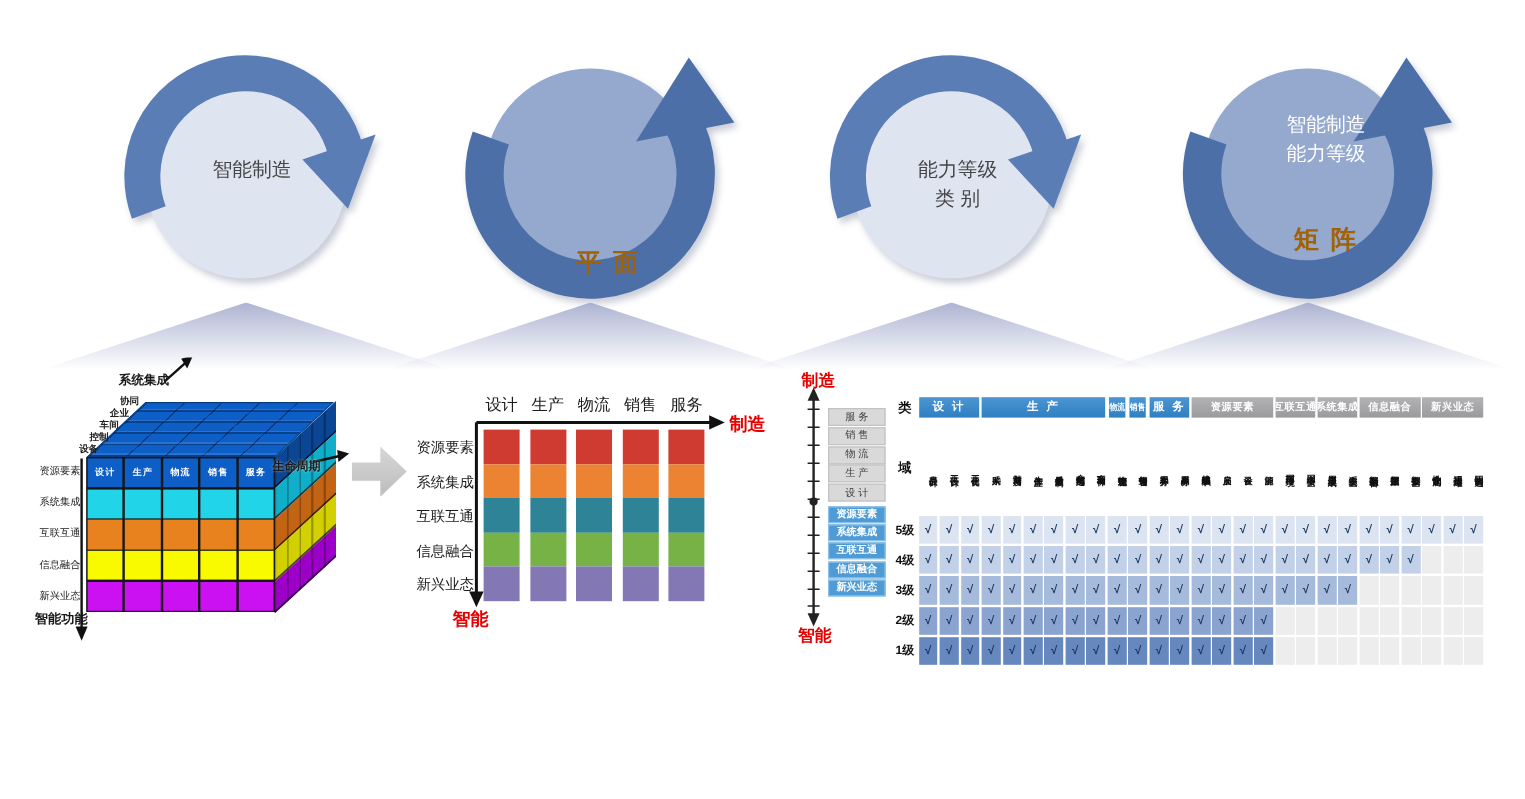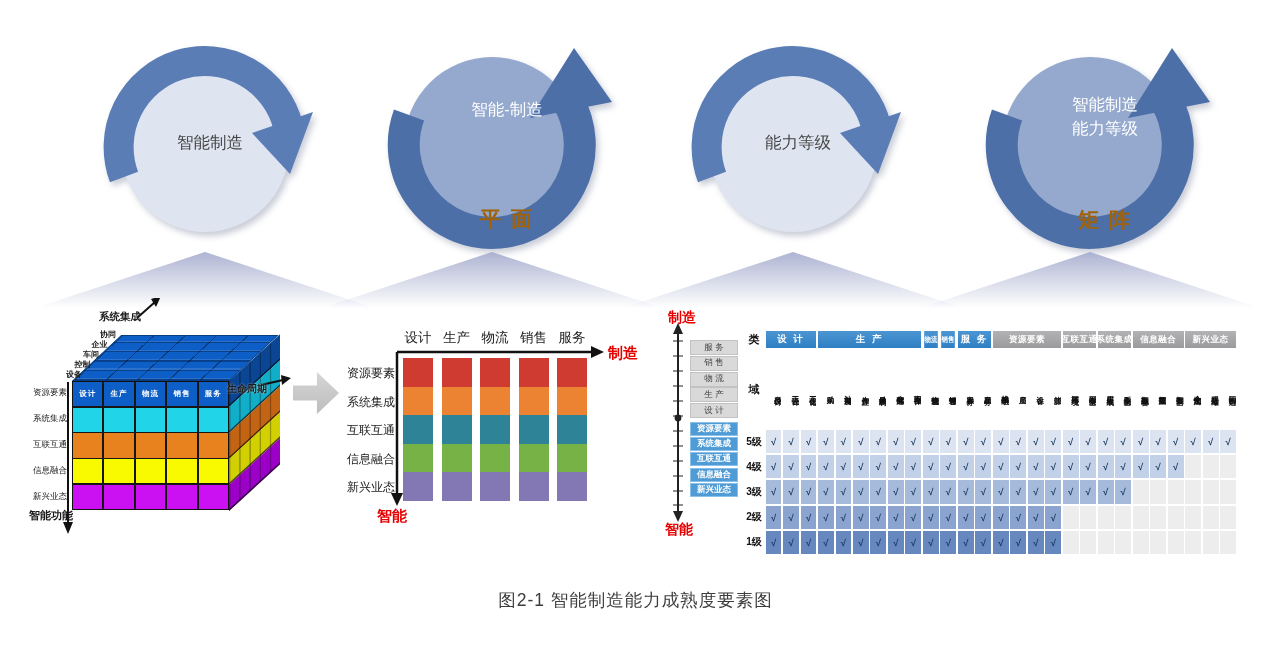--- a/index.html
+++ b/index.html
@@ -96,48 +96,46 @@
         <div class="cycle-line">智能制造</div>
       </div>
   </div>
 
   <div class="cycle cycle-dark" style="left:387px;top:42px;width:240px;height:220px;">
     <svg width="240" height="220" viewBox="0 0 240 220">
       <circle cx="105" cy="103" r="88" fill="#94a9cd"></circle>
       <path d="M 22 73 A 88 88 0 1 0 181 59" fill="none" stroke="#4d6fa8" stroke-width="32"></path>
       <polygon points="225,60 143,76 187,6" fill="#4d6fa8"></polygon>
     </svg>
-    <div class="cycle-lines cycle-lines-1" style="top:55px;">
-        <div class="cycle-line">智能-制造</div>
-      </div>
     <div class="cycle-keyword" style="top:163px;">平 面</div>
   </div>
 
   <div class="cycle cycle-light" style="left:688px;top:38px;width:220px;height:210px;">
     <svg width="220" height="210" viewBox="0 0 220 210">
       <circle cx="105" cy="110" r="84" fill="#dfe4f1"></circle>
       <path d="M 24 139 A 86 86 0 1 1 188 88" fill="none" stroke="#5b7db6" stroke-width="30"></path>
       <polygon points="213,74 152,95 190,136" fill="#5b7db6"></polygon>
     </svg>
     <div class="cycle-lines cycle-lines-2" style="top:92px;">
         <div class="cycle-line">能力等级</div>
+        <div class="cycle-line">类 别</div>
       </div>
   </div>
 
   <div class="cycle cycle-dark" style="left:985px;top:42px;width:240px;height:220px;">
     <svg width="240" height="220" viewBox="0 0 240 220">
       <circle cx="105" cy="103" r="88" fill="#94a9cd"></circle>
       <path d="M 22 73 A 88 88 0 1 0 181 59" fill="none" stroke="#4d6fa8" stroke-width="32"></path>
       <polygon points="225,60 143,76 187,6" fill="#4d6fa8"></polygon>
     </svg>
     <div class="cycle-lines cycle-lines-3" style="top:50px;">
         <div class="cycle-line">智能制造</div>
         <div class="cycle-line">能力等级</div>
       </div>
-    <div class="cycle-keyword" style="top:164px;">矩 阵</div>
+    <div class="cycle-keyword" style="top:144px;">矩 阵</div>
   </div>
 
   <div class="beam" style="left:35px;top:252px;"></div>
   <div class="beam" style="left:322px;top:252px;"></div>
   <div class="beam" style="left:623px;top:252px;"></div>
   <div class="beam" style="left:920px;top:252px;"></div>
 
   <div class="cube">
     <div class="cube-top"></div>
     <div id="cube-side">
@@ -467,14 +465,13 @@
         <div class="mx-cell" style="background: rgb(237, 237, 237);"></div>
         <div class="mx-cell" style="background: rgb(237, 237, 237);"></div>
         <div class="mx-cell" style="background: rgb(237, 237, 237);"></div>
         <div class="mx-cell" style="background: rgb(237, 237, 237);"></div>
         <div class="mx-cell" style="background: rgb(237, 237, 237);"></div>
         <div class="mx-cell" style="background: rgb(237, 237, 237);"></div>
         <div class="mx-cell" style="background: rgb(237, 237, 237);"></div>
       </div>
   </div>
 
-  <div class="caption">图2-1 智能制造能力成熟度要素图</div>
 </div>
 
 </body></html>

